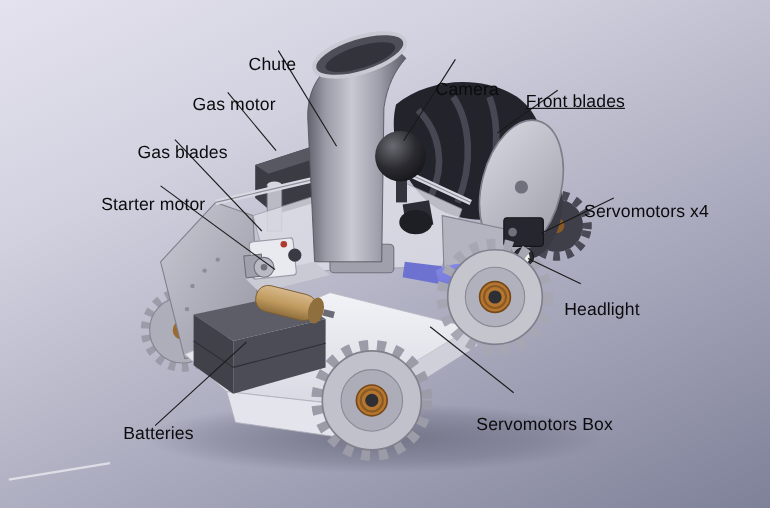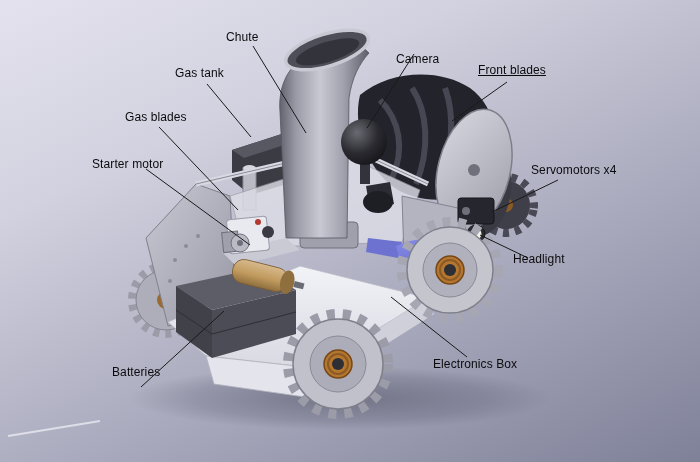--- a/index.html
+++ b/index.html
@@ -3,22 +3,23 @@
 <meta charset="utf-8">
 <style>
   html,body{margin:0;padding:0;}
   body{font-family:"Liberation Sans", sans-serif;}
   .stage{
     position:relative;width:700px;height:462px;overflow:hidden;
     background:linear-gradient(155deg,#e4e2ee 0%,#d2d1df 28%,#aaabbe 62%,#7f8199 100%);
   }
   .stage svg{position:absolute;left:0;top:0;}
   .callout{
-    position:absolute;font-size:12px;color:#0b0b0e;white-space:nowrap;
+    position:absolute;font-size:16px;color:#0b0b0e;white-space:nowrap;
     letter-spacing:.1px;
+    margin-top:21px;
   }
 </style>
 </head>
 <body>
 
 <div class="stage">
 
   <svg width="700" height="462" viewBox="0 0 700 462">
     <defs>
       <linearGradient id="tubeGrad" x1="0" y1="0" x2="1" y2="0">
@@ -199,21 +200,21 @@
       <line x1="558" y1="180" x2="492" y2="212"></line>
       <line x1="528" y1="258" x2="480" y2="235"></line>
       <line x1="467" y1="357" x2="391" y2="297"></line>
       <line x1="141" y1="387" x2="224" y2="311"></line>
     </g>
   </svg>
 
   <div class="callout" style="left:226px;top:30px;">Chute</div>
   <div class="callout" style="left:396px;top:52px;">Camera</div>
   <div class="callout" style="left:478px;top:63px;text-decoration:underline;">Front blades</div>
-  <div class="callout" style="left:175px;top:66px;">Gas tank</div>
+  <div class="callout" style="left:175px;top:66px;">Gas motor</div>
   <div class="callout" style="left:125px;top:110px;">Gas blades</div>
   <div class="callout" style="left:92px;top:157px;">Starter motor</div>
   <div class="callout" style="left:531px;top:163px;">Servomotors x4</div>
   <div class="callout" style="left:513px;top:252px;text-align:right;">Headlight</div>
-  <div class="callout" style="left:433px;top:357px;">Electronics Box</div>
+  <div class="callout" style="left:433px;top:357px;">Servomotors Box</div>
   <div class="callout" style="left:112px;top:365px;">Batteries</div>
 
 </div>
 
 </body></html>

